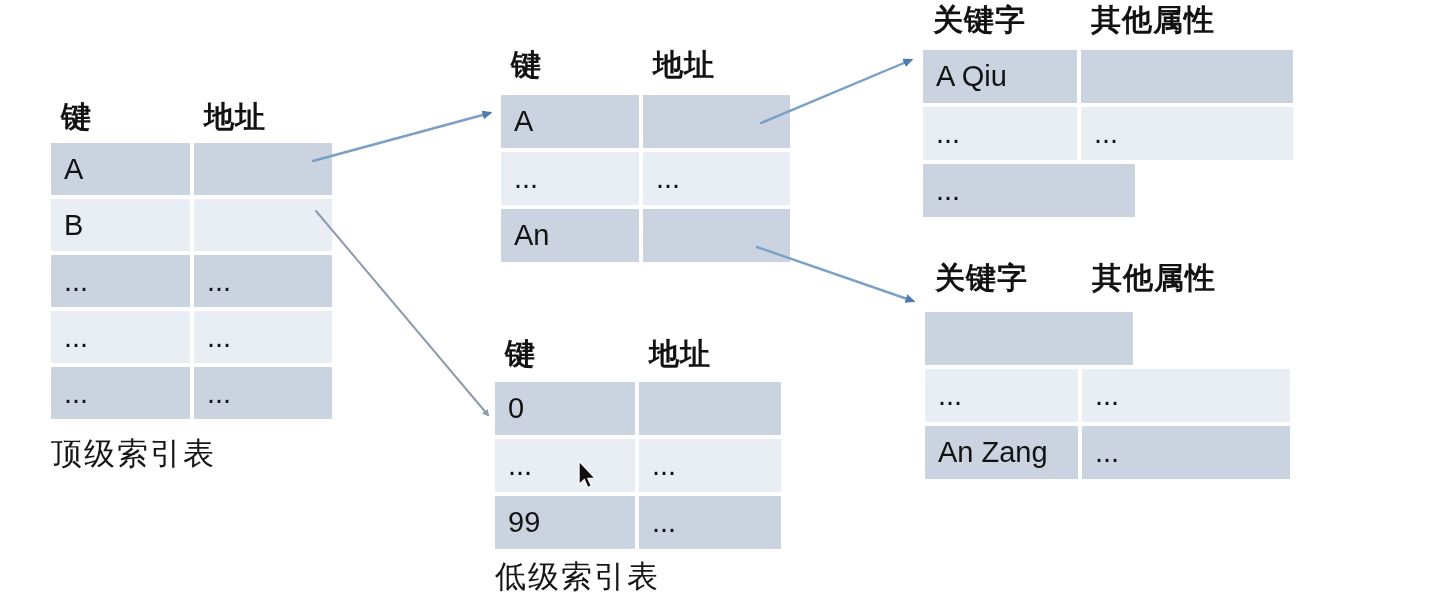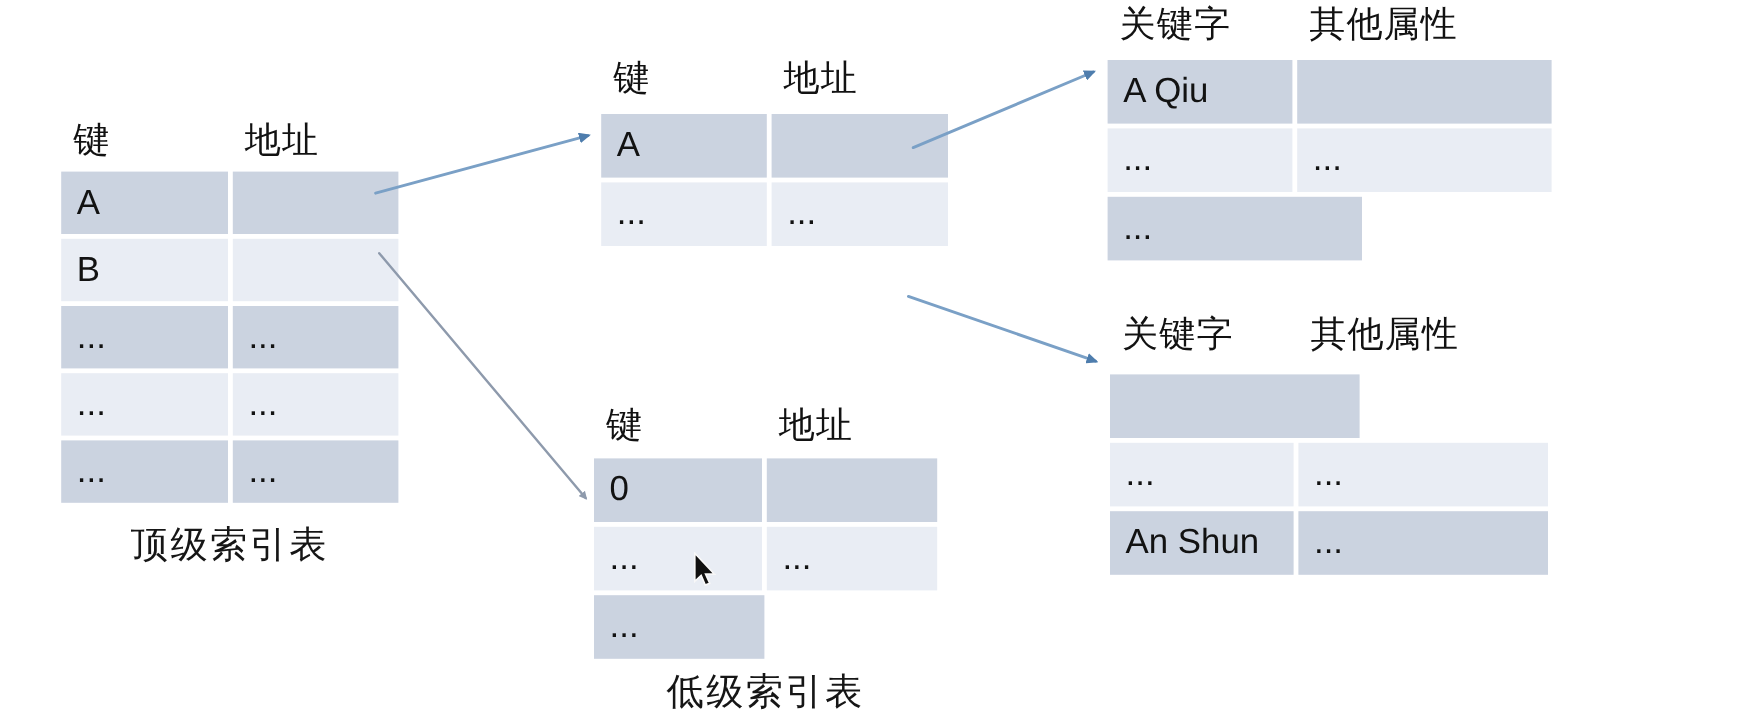--- a/index.html
+++ b/index.html
@@ -15,32 +15,32 @@
   html,body{width:1453px;height:607px;overflow:hidden}
   body{
     background:var(--bg);
     font-family:"Liberation Sans", sans-serif;
     color:var(--text);
     position:relative;
   }
   .canvas{position:absolute;left:0;top:0;width:1453px;height:607px}
 
   .tbl{position:absolute}
-  .hdrs{position:absolute;left:0;top:0;display:flex;font-weight:normal;font-size:30px;letter-spacing:1px;white-space:nowrap}
+  .hdrs{position:absolute;left:0;top:0;display:flex;font-weight:bold;font-size:30px;letter-spacing:1px;white-space:nowrap}
   .hdr{padding-left:10px}
   .hdr1{width:calc(var(--c1) + 4px)}
   .rows{position:absolute;left:0;display:flex;flex-direction:column;row-gap:4px}
   .row{display:flex;column-gap:4px}
   .cell{height:var(--rh);display:flex;align-items:center;padding-left:13px;font-size:29px}
   .cell.c1{width:var(--c1)}
   .cell.c2{width:var(--c2)}
   .row.dark .cell{background:var(--row-dark)}
   .row.light .cell{background:var(--row-light)}
   .caption{
-    position:absolute;left:0;width:100%;text-align:center;
+    position:absolute;left:0;width:100%;
     font-family:"Liberation Serif", serif;font-size:31px;color:#161616;
     white-space:nowrap;letter-spacing:2px;
   }
 
   
   .t-top  {left:51px;  top:97px;  width:281px; --c1:139px; --c2:138px; --rh:52px}
   .t-top  .rows{top:46px}
   .t-top  .caption{top:336px}
   .t-mid  {left:501px; top:45px;  width:289px; --c1:138px; --c2:147px; --rh:53px}
   .t-mid  .rows{top:50px}
@@ -101,38 +101,43 @@
     </div>
     <div class="rows">
         <div class="row dark">
           <div class="cell c1">A</div>
           <div class="cell c2"></div>
         </div>
         <div class="row light">
           <div class="cell c1">...</div>
           <div class="cell c2">...</div>
         </div>
+        <div class="row dark">
+          <div class="cell c1">An</div>
+          <div class="cell c2"></div>
+        </div>
       </div>
   </div>
 
   <div class="tbl t-low">
     <div class="hdrs">
       <div class="hdr hdr1">键</div>
       <div class="hdr">地址</div>
     </div>
     <div class="rows">
         <div class="row dark">
           <div class="cell c1">0</div>
           <div class="cell c2"></div>
         </div>
         <div class="row light">
           <div class="cell c1">...</div>
           <div class="cell c2">...</div>
         </div>
         <div class="row dark">
+          <div class="cell c1">99</div>
           <div class="cell c2">...</div>
         </div>
       </div>
     <div class="caption">低级索引表</div>
   </div>
 
   <div class="tbl t-deta">
     <div class="hdrs">
       <div class="hdr hdr1">关键字</div>
       <div class="hdr">其他属性</div>
@@ -159,21 +164,21 @@
     </div>
     <div class="rows">
         <div class="row dark">
           <div class="cell c2"></div>
         </div>
         <div class="row light">
           <div class="cell c1">...</div>
           <div class="cell c2">...</div>
         </div>
         <div class="row dark">
-          <div class="cell c1">An Shun</div>
+          <div class="cell c1">An Zang</div>
           <div class="cell c2">...</div>
         </div>
       </div>
   </div>
 
   <svg class="arrows" width="1453" height="607" viewBox="0 0 1453 607">
     <defs>
       <marker id="mb" markerWidth="10" markerHeight="9" refX="7.5" refY="4.5" orient="auto" markerUnits="userSpaceOnUse" viewBox="0 0 10 9">
         <path d="M0,0 L10,4.5 L0,9 z" class="head-blue"></path>
       </marker>

